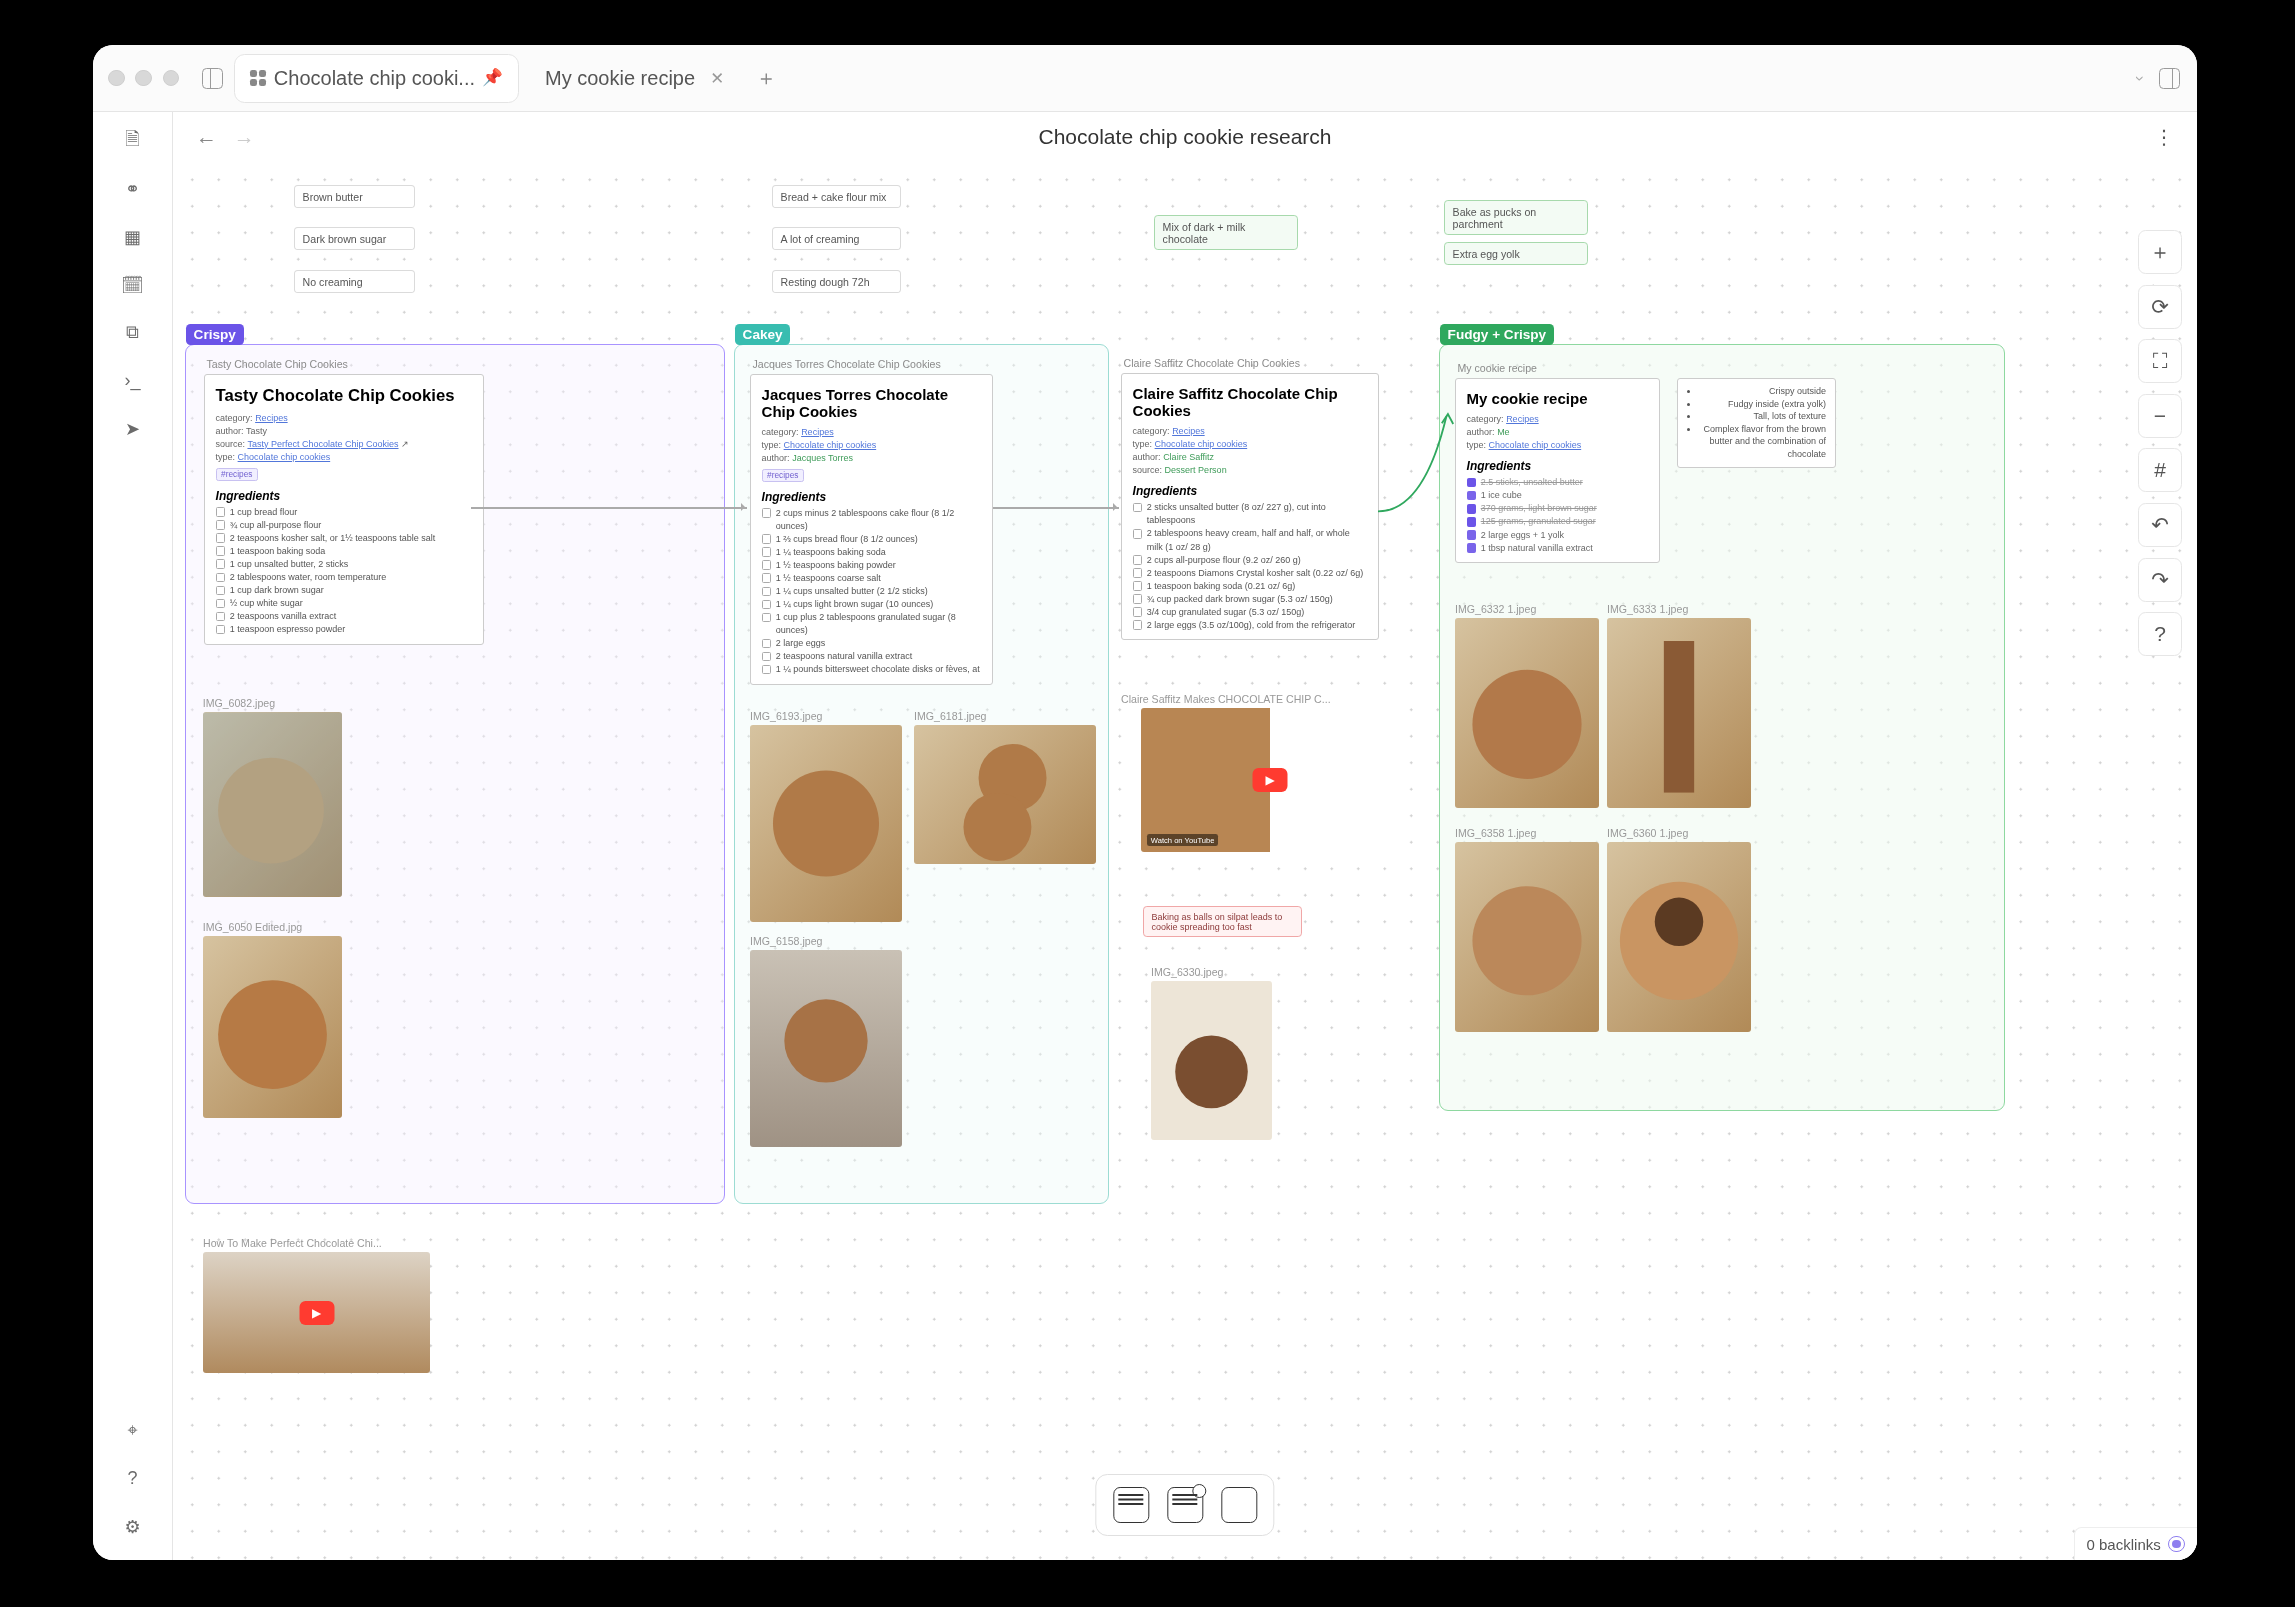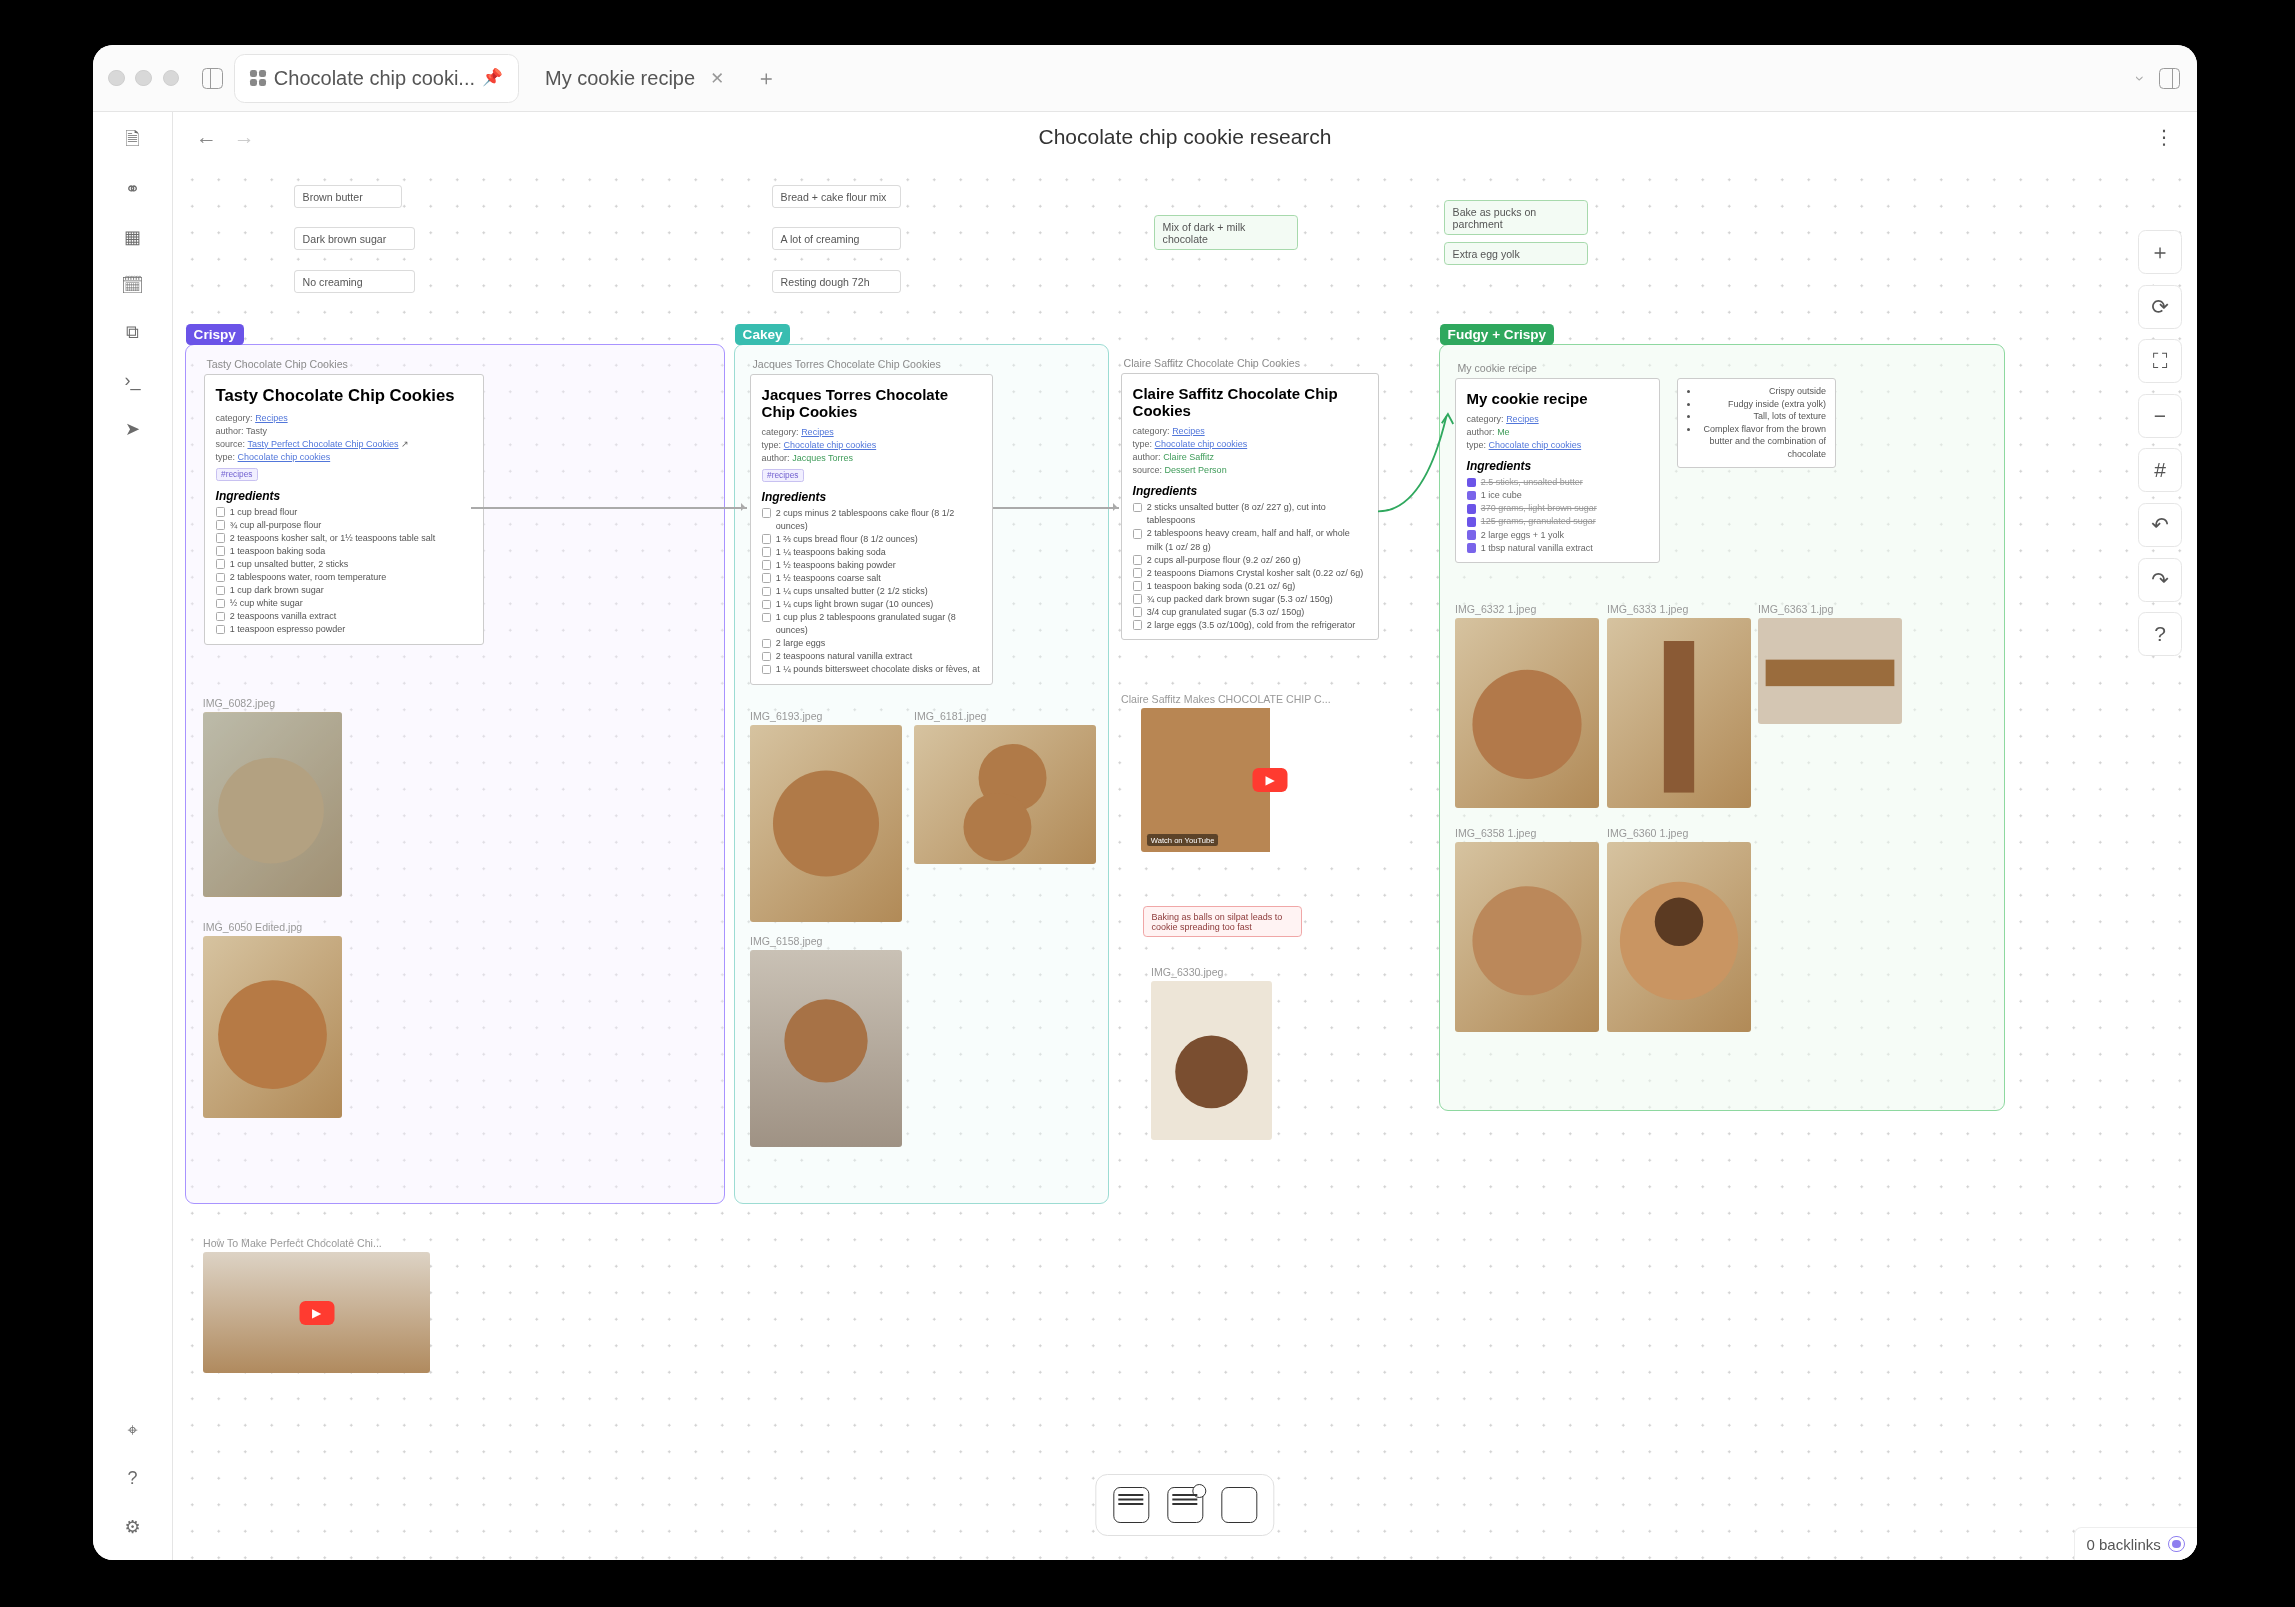--- a/index.html
+++ b/index.html
@@ -264,21 +264,21 @@
       <div class="nav-arrows">
         <span>←</span>
         <span class="dis">→</span>
       </div>
       <div class="doc-title">Chocolate chip cookie research</div>
       <div class="kebab">⋮</div>
     </div>
 
     <div class="canvas">
 
-      <div class="notebox" style="left:121px; top:23px; width:108px;">Brown butter</div>
+      <div class="notebox" style="left:121px; top:23px; width:121px;">Brown butter</div>
       <div class="notebox" style="left:121px; top:65px; width:121px;">Dark brown sugar</div>
       <div class="notebox" style="left:121px; top:108px; width:121px;">No creaming</div>
 
       <div class="notebox" style="left:599px; top:23px; width:129px;">Bread + cake flour mix</div>
       <div class="notebox" style="left:599px; top:65px; width:129px;">A lot of creaming</div>
       <div class="notebox" style="left:599px; top:108px; width:129px;">Resting dough 72h</div>
 
       <div class="notebox green" style="left:981px; top:53px; width:144px;">Mix of dark + milk chocolate</div>
 
       <div class="notebox green" style="left:1271px; top:38px; width:144px;">Bake as pucks on parchment</div>
@@ -525,26 +525,20 @@
           <div class="ph" style="height:190px;"><svg viewBox="0 0 190 250" width="144" height="190">
                 <circle cx="95" cy="140" r="72" fill="#b2794a"></circle>
               </svg></div>
         </div>
         <div class="ph-wrap" style="left:167px; top:258px; width:144px;">
           <div class="ph-label">IMG_6333 1.jpeg</div>
           <div class="ph" style="height:190px;"><svg viewBox="0 0 190 250" width="144" height="190">
                 <rect x="75" y="30" width="40" height="200" fill="#8a5a35"></rect>
               </svg></div>
         </div>
-        <div class="ph-wrap" style="left:318px; top:258px; width:144px;">
-          <div class="ph-label">IMG_6363 1.jpg</div>
-          <div class="ph" style="height:106px; background:#d4c6b3;"><svg viewBox="0 0 190 140" width="144" height="106">
-                <rect x="10" y="55" width="170" height="35" fill="#9a6c3d"></rect>
-              </svg></div>
-        </div>
         <div class="ph-wrap" style="left:15px; top:482px; width:144px;">
           <div class="ph-label">IMG_6358 1.jpeg</div>
           <div class="ph" style="height:190px;"><svg viewBox="0 0 190 250" width="144" height="190">
                 <circle cx="95" cy="130" r="72" fill="#bb885a"></circle>
               </svg></div>
         </div>
         <div class="ph-wrap" style="left:167px; top:482px; width:144px;">
           <div class="ph-label">IMG_6360 1.jpeg</div>
           <div class="ph" style="height:190px;"><svg viewBox="0 0 190 250" width="144" height="190">
                 <circle cx="95" cy="130" r="78" fill="#c99562"></circle>

